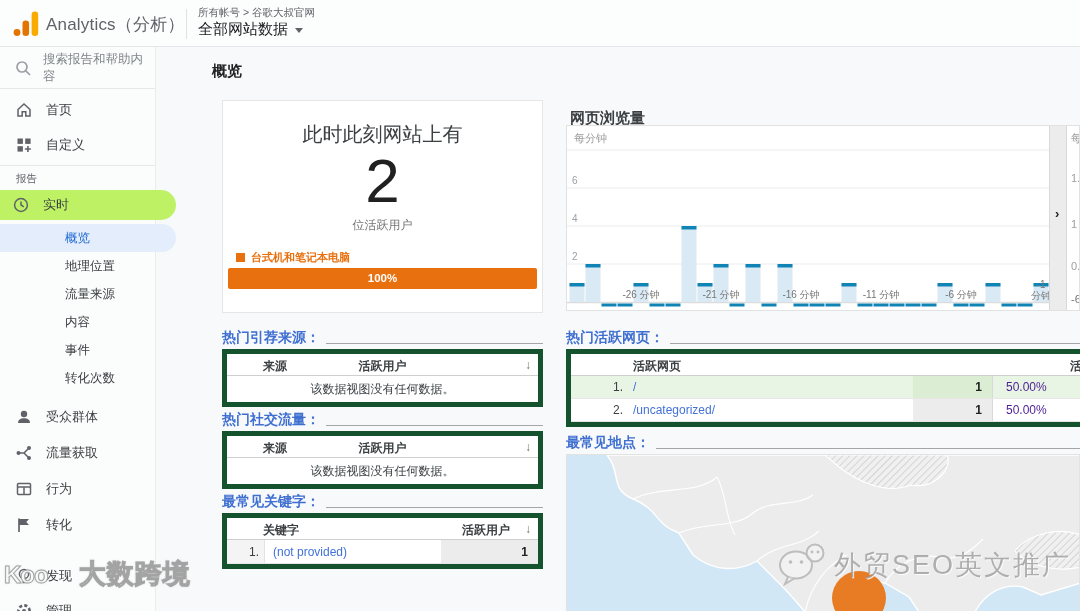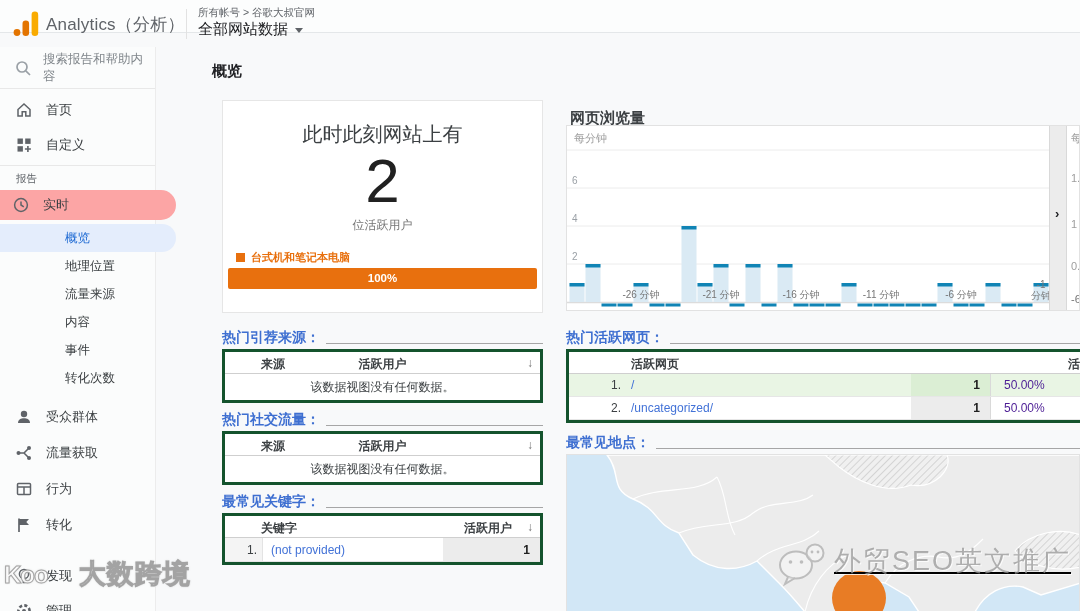--- a/index.html
+++ b/index.html
@@ -1,39 +1,39 @@
 <!DOCTYPE html>
 <html><head>
 <meta charset="utf-8">
 <style>
   * { margin:0; padding:0; box-sizing:border-box; }
   html,body { background:#e9e9e9; }
   body { font-family:"Liberation Sans","DejaVu Sans",sans-serif; }
   #app { position:relative; width:1080px; height:611px; background:#f8f9fa; overflow:hidden; }
 
   
-  .topbar { position:absolute; left:0; top:0; width:1080px; height:33px; background:#fcfdfd; border-bottom:1px solid #e4e7e9; z-index:5; }
+  .topbar { position:absolute; left:0; top:0; width:1080px; height:47px; background:#fcfdfd; border-bottom:1px solid #e4e7e9; z-index:5; }
   .ga-logo { position:absolute; left:12px; top:10px; }
   .app-title { position:absolute; left:46px; top:13px; font-size:17px; color:#5f6368; letter-spacing:.2px; }
   .topbar-divider { position:absolute; left:186px; top:9px; width:1px; height:30px; background:#e2e2e2; }
   .breadcrumb { position:absolute; left:198px; top:6px; font-size:10.5px; color:#5f6368; }
   .property { position:absolute; left:198px; top:20px; font-size:15px; color:#202124; display:flex; align-items:center; gap:7px; cursor:pointer; }
   .caret-down { width:0; height:0; border-left:4px solid transparent; border-right:4px solid transparent; border-top:5px solid #5f6368; margin-top:2px; }
 
   
   .sidebar { position:absolute; left:0; top:47px; width:156px; height:564px; background:#fbfcfc; border-right:1px solid #ececec; z-index:4; }
   .search-row { height:42px; border-bottom:1px solid #e8e8e8; display:flex; align-items:center; padding-left:14px; cursor:text; }
   .search-ph { margin-left:11px; font-size:12.5px; color:#80868b; }
   .nav-item { height:30px; display:flex; align-items:center; padding-left:15px; font-size:13px; color:#3c4043; cursor:pointer; }
   .nav-item .lbl { margin-left:13px; }
   .nav-icn { width:18px; height:18px; flex:0 0 18px; }
   .sb-divider { height:1px; background:#e8e8e8; margin-top:5px; }
   .section-lbl { font-size:10.5px; color:#5f6368; padding:6px 0 2px 16px; }
   .pill { width:176px; border-radius:0 16px 16px 0; }
-  .realtime-row { background:#fca5a5; margin-top:2px;padding-left:12px; }
+  .realtime-row { background:#bef264; margin-top:2px;padding-left:12px; }
   .sub-item { height:28px; display:flex; align-items:center; padding-left:65px; font-size:12.5px; color:#3c4043; cursor:pointer; }
   .sub-item.active { background:#e4edfc; color:#1967d2; width:176px; border-radius:0 16px 16px 0; }
 
   
   .page-title { position:absolute; left:212px; top:62px; font-size:15px; font-weight:bold; color:#202124; }
 
   .now-card { position:absolute; left:222px; top:100px; width:321px; height:213px; background:#fff; border:1px solid #e6e6e6; }
   .now-line1 { position:absolute; left:0; right:0; top:20px; text-align:center; font-size:20px; color:#3c4043; }
   .now-count { position:absolute; left:0; right:0; top:44px; text-align:center; font-size:62px; color:#212121; }
   .now-line2 { position:absolute; left:0; right:0; top:116px; text-align:center; font-size:12px; color:#757575; }
@@ -47,21 +47,21 @@
   .unit-lbl { position:absolute; left:7px; top:5px; font-size:11px; color:#9e9e9e; }
   #pvchart { position:absolute; left:0; top:0; }
   .scroll-strip { position:absolute; left:482px; top:0; width:18px; height:184px; background:#ececec; border-left:1px solid #d9d9d9; border-right:1px solid #d9d9d9; cursor:pointer; }
   .scroll-chevron { position:absolute; left:5px; top:80px; font-size:13px; font-weight:bold; color:#202124; }
   .mini-lbl { position:absolute; font-size:11px; color:#9e9e9e; }
 
   .tbl-heading { position:absolute; display:flex; align-items:flex-end; }
   .tbl-heading .txt { font-size:14px; font-weight:bold; color:#3e6fd1; white-space:nowrap; }
   .tbl-heading .rule { flex:1; border-bottom:1px solid #a6a6a6; margin:0 0 3px 6px; }
 
-  .gatable { position:absolute; background:#fff; border:3px solid #14532d; font-size:12px; color:#3c4043; }
+  .gatable { position:absolute; background:#fff; border:5px solid #14532d; font-size:12px; color:#3c4043; }
   .thead { position:relative; height:22px; border-bottom:1px solid #cfcfcf; font-weight:bold; }
   .th-left { position:absolute; left:36px; top:4px; }
   .th-center { position:absolute; left:0; right:0; top:4px; text-align:center; }
   .th-right { position:absolute; right:28px; top:4px; }
   .sort-arrow { position:absolute; right:7px; top:4px; color:#757575; font-weight:normal; cursor:pointer; }
   .empty-row { height:26px; text-align:center; line-height:26px; color:#3c4043; }
   .trow { position:relative; border-bottom:1px solid #e6e6e6; }
   .rank { position:absolute; text-align:right; color:#3c4043; }
   .cell-link { position:absolute; color:#4272d7; cursor:pointer; }
   .valcell { position:absolute; text-align:right; font-weight:bold; color:#212121; }
@@ -78,21 +78,21 @@
   .ap-row.hl { background:#e9f5e4; }
   .ap-rank { left:0; width:52px; top:4px; }
   .ap-link { left:62px; top:4px; }
   .ap-val { left:342px; width:80px; top:0; bottom:0; padding:4px 10px 0 0; border-right:1px solid #d9d9d9; background:#ececec; }
   .ap-row.hl .ap-val { background:#dbeed4; }
   .ap-pct { position:absolute; left:435px; top:4px; color:#4c1d95; }
 
   .map-box { position:absolute; left:566px; top:454px; width:514px; height:157px; overflow:hidden; border:1px solid #e2e2e2; border-bottom:none; }
 
   
-  .wm-map { position:absolute; left:776px; top:543px; display:flex; align-items:flex-start; z-index:9; pointer-events:none;text-decoration:underline; }
+  .wm-map { position:absolute; left:776px; top:543px; display:flex; align-items:center; z-index:9; pointer-events:none; }
   .wm-map-text { margin-left:6px; font-size:27px; letter-spacing:2px; color:rgba(150,150,150,.75); text-shadow:1px 1px 0 rgba(255,255,255,.8); }
   .wm-side { position:absolute; left:4px; top:556px; z-index:9; pointer-events:none; font-weight:bold; color:rgba(255,255,255,.92); -webkit-text-stroke:1px #a3a3a3; text-shadow:0 0 2px rgba(140,140,140,.7); display:flex; align-items:baseline;gap:28px; }
   .wm-side .logo { font-size:24px; letter-spacing:-1px; }
   .wm-side .txt { font-size:27px; letter-spacing:1px; margin-left:3px; }
 </style>
 </head>
 <body>
 
 <div id="app">
 

